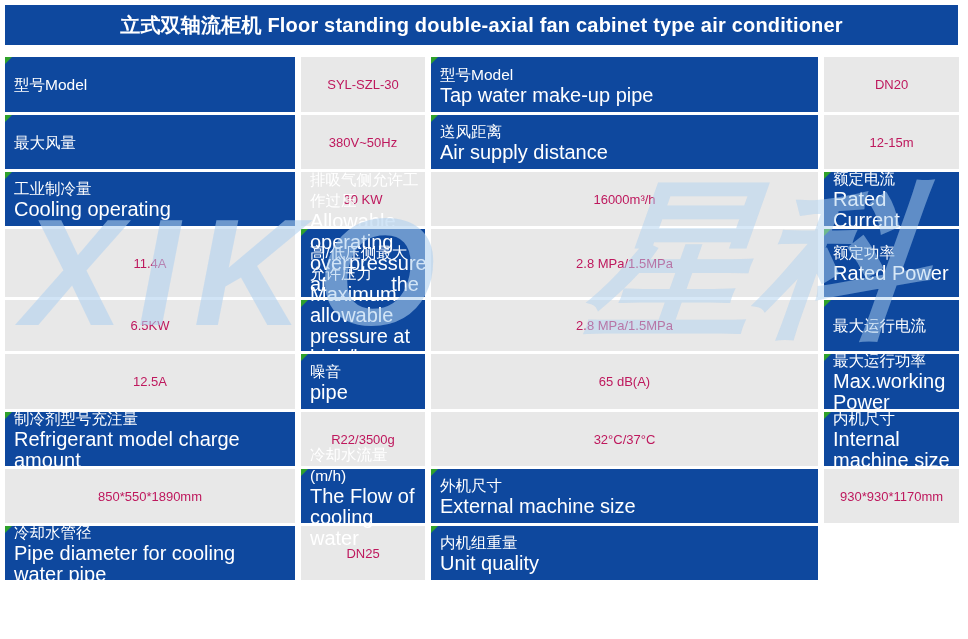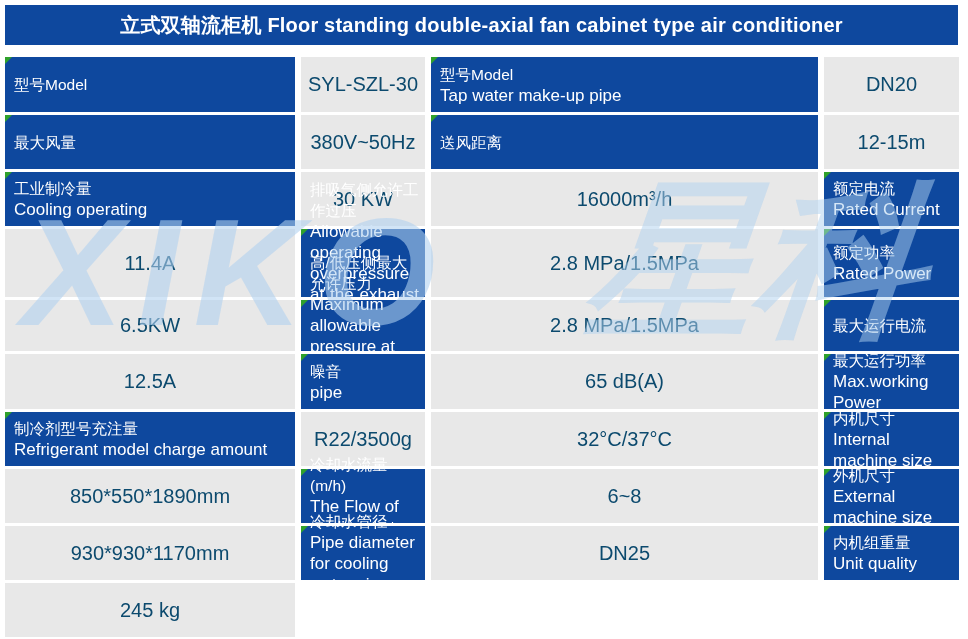--- a/index.html
+++ b/index.html
@@ -9,26 +9,26 @@
             display:flex;align-items:center;justify-content:center;}
   .titlebar .t{color:#ffffff;font-size:20px;font-weight:bold;letter-spacing:.2px;}
   .grid{position:absolute;left:5px;top:57px;width:953px;display:grid;
         grid-template-columns:290px 124px 387px 135px;
         grid-template-rows:55px 54px 54px 68px 51px 55px 54px 54px 54px 54px;
         column-gap:6px;row-gap:3px;}
   .cell{box-sizing:border-box;}
   .label{position:relative;background:#0E489E;color:#ffffff;display:flex;flex-direction:column;
          justify-content:center;padding:2px 6px 2px 9px;font-size:15px;line-height:21px;}
   .label .zh{font-size:15.5px;}
-  .label .en{font-size:17px;}
+  .label .en{font-size:20px;}
   .label .en.justify{text-align:justify;}
   .corner{position:absolute;top:0;left:0;width:0;height:0;
           border-left:7px solid #2FA12B;border-bottom:7px solid transparent;}
-  .value{background:#E8E8E8;color:#0c4a6e;display:flex;align-items:center;justify-content:center;
-         font-size:20px;text-align:center;padding:0 4px;}
+  .value{background:#E8E8E8;color:#be185d;display:flex;align-items:center;justify-content:center;
+         font-size:13px;text-align:center;padding:0 4px;}
   .watermark{position:absolute;left:0;top:0;width:968px;height:591px;pointer-events:none;z-index:5;font-style:italic;}
   .wm-latin{position:absolute;left:22px;top:185px;font-size:152px;font-weight:bold;
             letter-spacing:14px;color:rgba(176,209,240,0.58);font-family:"Liberation Sans",sans-serif;}
   .wm-cjk{position:absolute;left:588px;top:150px;font-size:168px;font-weight:bold;
           color:rgba(176,209,240,0.50);font-family:"DejaVu Sans",sans-serif;transform:skewX(-6deg);}
 </style>
 </head>
 <body>
 
 <div class="page">
@@ -59,20 +59,21 @@
     <div class="cell label">
       <span class="corner"></span>
       <div class="zh">最大风量</div>
     </div>
     <div class="cell value">
       <span>380V~50Hz</span>
     </div>
     <div class="cell label">
       <span class="corner"></span>
       <div class="zh">送风距离</div>
+      <div class="en">Air supply distance</div>
     </div>
     <div class="cell value">
       <span>12-15m</span>
     </div>
 
     <div class="cell label">
       <span class="corner"></span>
       <div class="zh">工业制冷量</div>
       <div class="en">Cooling operating</div>
     </div>
@@ -157,23 +158,20 @@
     </div>
     <div class="cell value">
       <span>850*550*1890mm</span>
     </div>
 
     <div class="cell label">
       <span class="corner"></span>
       <div class="zh">冷却水流量(m/h)</div>
       <div class="en">The Flow of cooling water</div>
     </div>
-    <div class="cell value">
-      <span>6~8</span>
-    </div>
     <div class="cell label">
       <span class="corner"></span>
       <div class="zh">外机尺寸</div>
       <div class="en">External machine size</div>
     </div>
     <div class="cell value">
       <span>930*930*1170mm</span>
     </div>
 
     <div class="cell label">
@@ -181,23 +179,20 @@
       <div class="zh">冷却水管径</div>
       <div class="en">Pipe diameter for cooling water pipe</div>
     </div>
     <div class="cell value">
       <span>DN25</span>
     </div>
     <div class="cell label">
       <span class="corner"></span>
       <div class="zh">内机组重量</div>
       <div class="en">Unit quality</div>
-    </div>
-    <div class="cell value">
-      <span>245 kg</span>
     </div>
 
   </div>
 
   <div class="watermark">
     <span class="wm-latin">XIKO</span>
     <span class="wm-cjk">星科</span>
   </div>
 
 </div>

